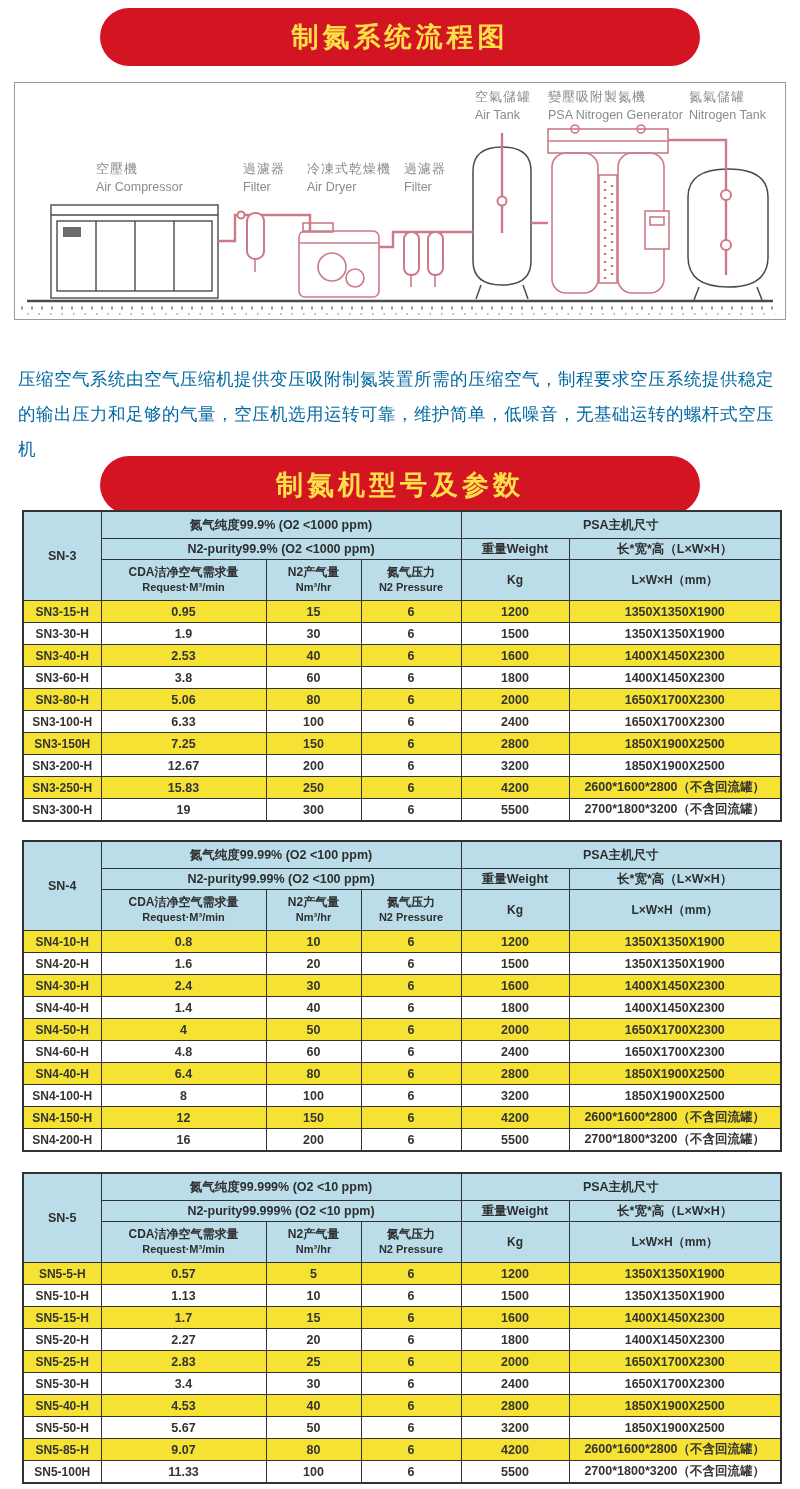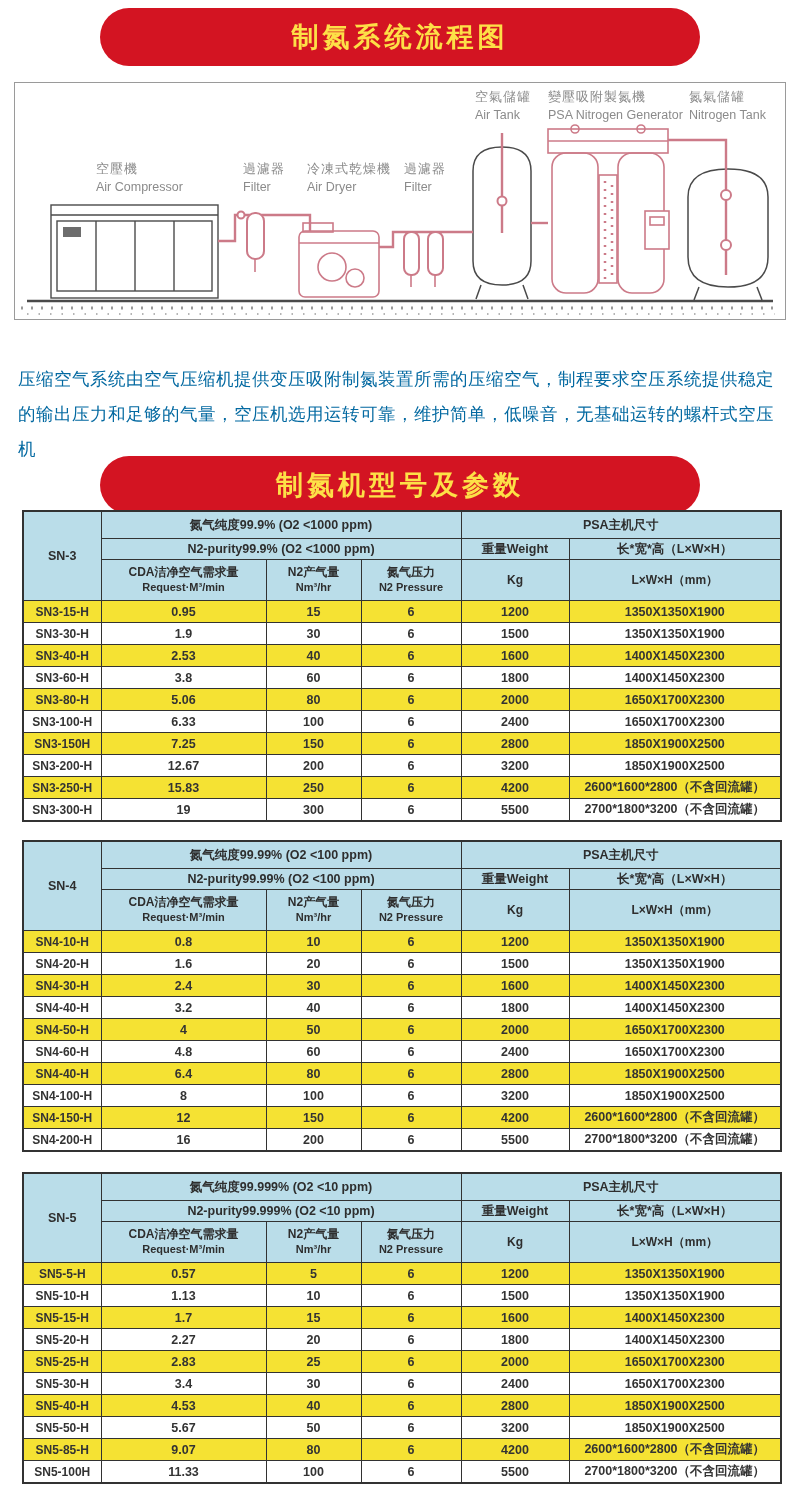--- a/index.html
+++ b/index.html
@@ -323,21 +323,21 @@
         <tr class="row-yellow">
           <td>SN4-30-H</td>
           <td>2.4</td>
           <td>30</td>
           <td>6</td>
           <td>1600</td>
           <td>1400X1450X2300</td>
         </tr>
         <tr class="row-white">
           <td>SN4-40-H</td>
-          <td>3.2</td>
+          <td>1.4</td>
           <td>40</td>
           <td>6</td>
           <td>1800</td>
           <td>1400X1450X2300</td>
         </tr>
         <tr class="row-yellow">
           <td>SN4-50-H</td>
           <td>4</td>
           <td>50</td>
           <td>6</td>

